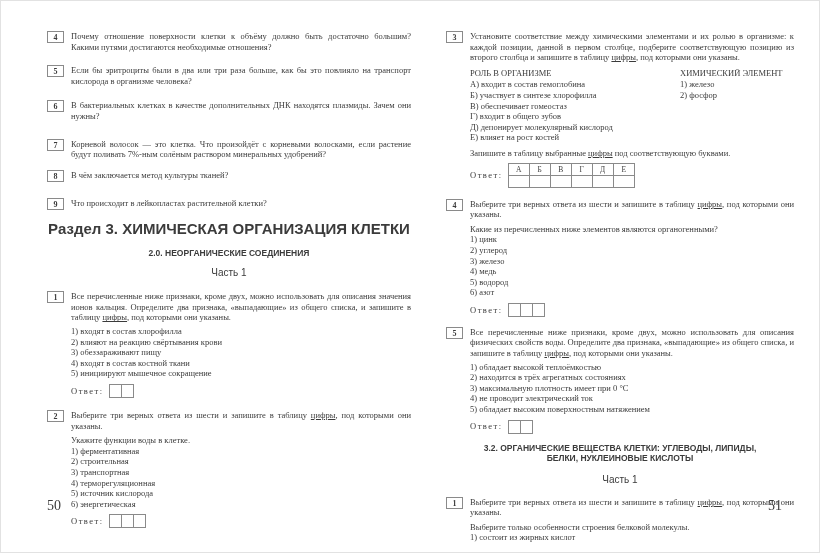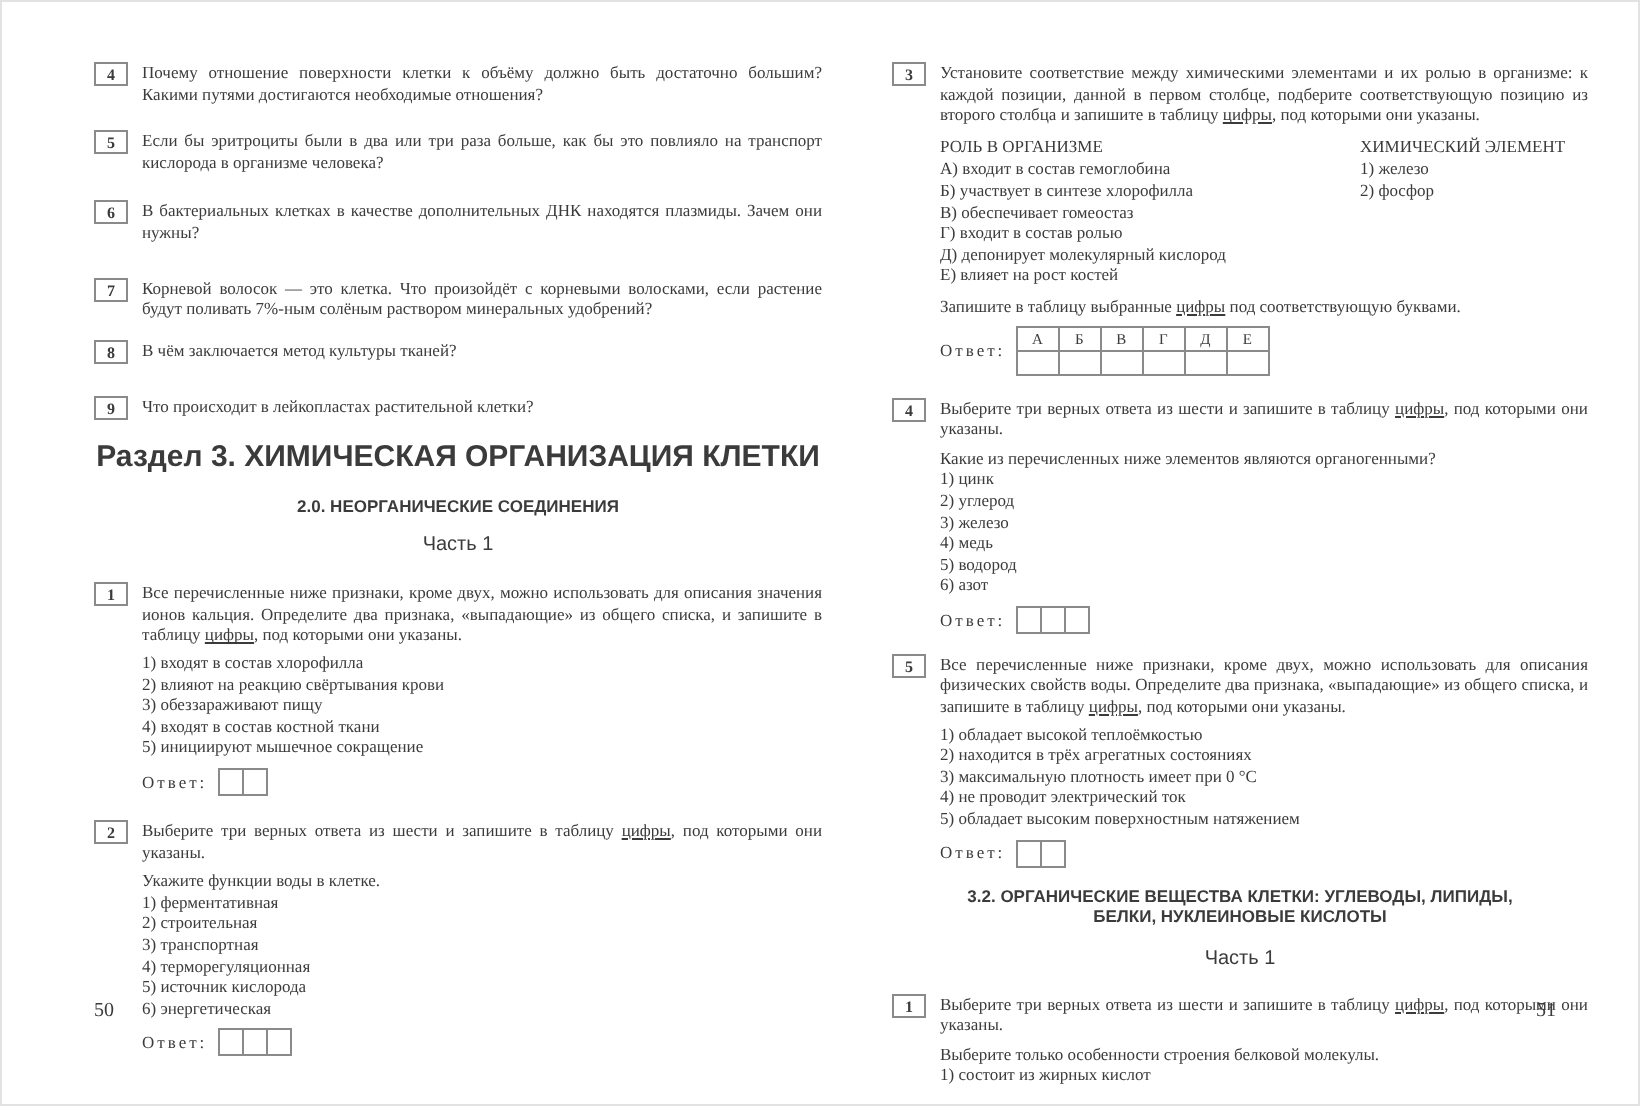--- a/index.html
+++ b/index.html
@@ -45,21 +45,21 @@
   .mcol2 { flex:1; }
   .mtitle { margin-bottom:1px; }
   .mitem { white-space:nowrap; }
 
   .mtable { border-collapse:collapse; }
   .mtable td {
     width:21px; height:12px; border:1px solid #8a8a8a;
     font-size:7.5px; line-height:11px; text-align:center; padding:0;
   }
 
-  .pagenum { position:absolute; top:500px; font-size:10px; }
+  .pagenum { position:absolute; top:500px; font-size:14px; }
   #pn50 { left:46px; }
   #pn51 { left:767px; }
 </style>
 </head>
 <body>
 
 <div class="spread">
 
   <div class="page" id="page50">
 
@@ -158,21 +158,21 @@
       <span class="qnum">3</span>
       <div class="qbody">
         <div class="qtext"><span>Установите соответствие между химическими элементами и их ролью в организме: к каждой позиции, данной в первом столбце, подберите соответствующую позицию из второго столбца и запишите в таблицу </span><span class="kw">цифры</span><span>, под которыми они указаны.</span></div>
 
         <div class="mcols">
           <div class="mcol1">
             <div class="mtitle">РОЛЬ В ОРГАНИЗМЕ</div>
             <div class="mitem">А) входит в состав гемоглобина</div>
             <div class="mitem">Б) участвует в синтезе хлорофилла</div>
             <div class="mitem">В) обеспечивает гомеостаз</div>
-            <div class="mitem">Г) входит в состав ролью</div>
+            <div class="mitem">Г) входит в общего зубов</div>
             <div class="mitem">Д) депонирует молекулярный кислород</div>
             <div class="mitem">Е) влияет на рост костей</div>
           </div>
           <div class="mcol2">
             <div class="mtitle">ХИМИЧЕСКИЙ ЭЛЕМЕНТ</div>
             <div class="mitem">1) железо</div>
             <div class="mitem">2) фосфор</div>
           </div>
         </div>
 

